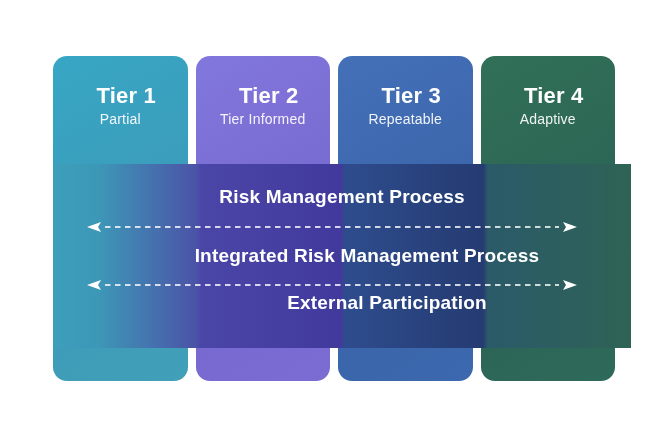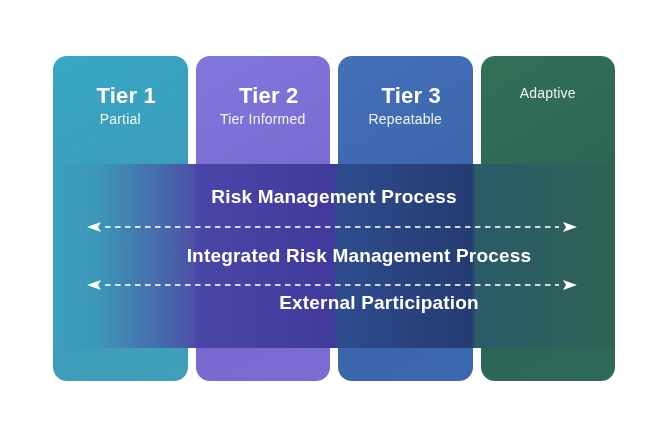--- a/index.html
+++ b/index.html
@@ -62,20 +62,21 @@
     background: linear-gradient(to right,
       #3c9fbb 0%,
       #3d97b7 8%,
       #4b53a7 24.8%,
       #4a46a8 25.6%,
       #413a9c 49.8%,
       #2e4c8d 50.6%,
       #253b72 74.4%,
       #2b5a69 75.2%,
       #2e6355 100%);
+    padding-left: 16px;
   }
   .band-label {
     position: absolute;
     left: 0;
     width: 100%;
     text-align: center;
     color: #ffffff;
     font-size: 19px;
     font-weight: 600;
     letter-spacing: 0.2px;
@@ -106,20 +107,21 @@
     </div>
     <div class="col col-2">
       <div class="col-title">Tier 2</div>
       <div class="col-sub">Tier Informed</div>
     </div>
     <div class="col col-3">
       <div class="col-title">Tier 3</div>
       <div class="col-sub">Repeatable</div>
     </div>
     <div class="col col-4">
+      <div class="col-title">Tier 4</div>
       <div class="col-sub">Adaptive</div>
     </div>
   </div>
 
   <div class="band">
 
     <div class="band-label label-1">Risk Management Process</div>
 
     <svg class="band-arrow arrow-1" viewBox="0 0 562 12" preserveAspectRatio="none">
       <line x1="52" y1="6" x2="506" y2="6" stroke="rgba(255,255,255,0.78)" stroke-width="1.8" stroke-dasharray="5.5 4.5"></line>

